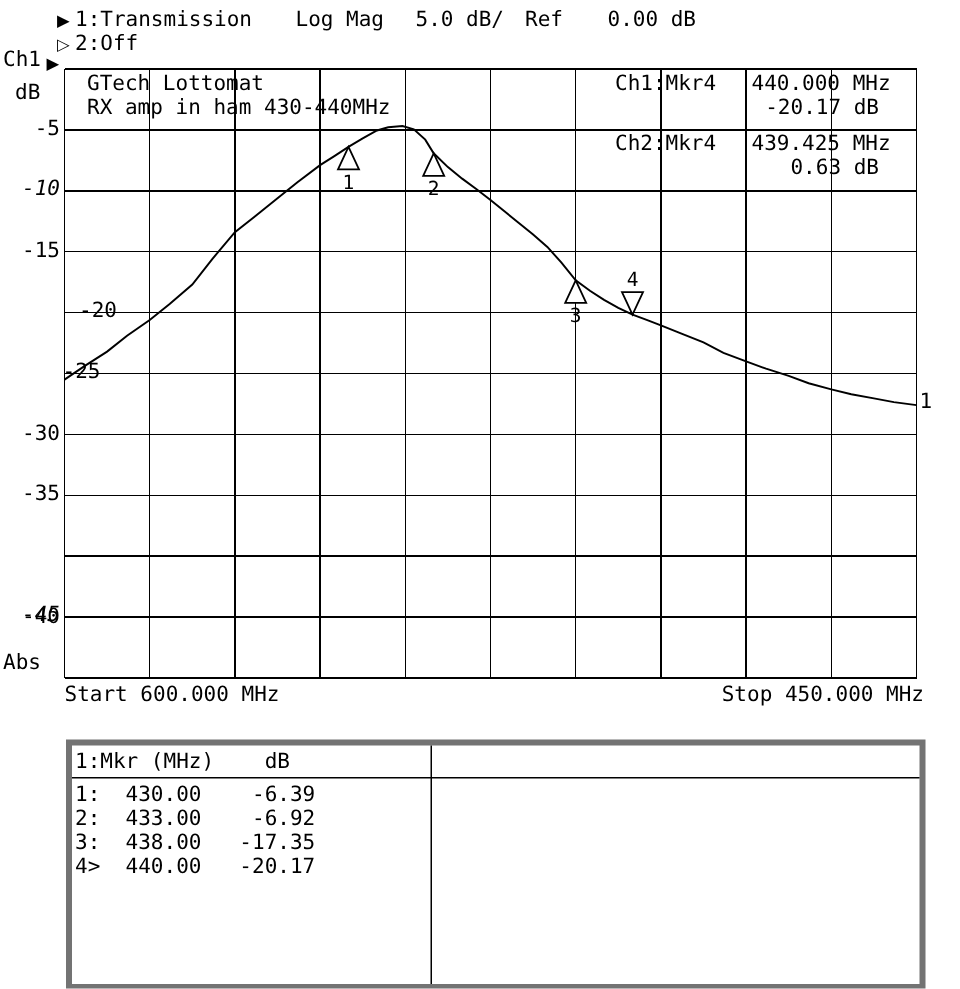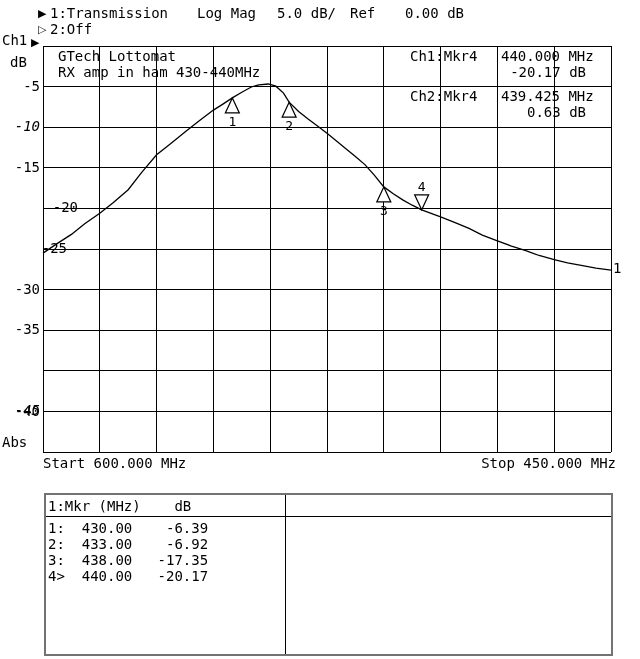--- a/index.html
+++ b/index.html
@@ -8,21 +8,21 @@
     font-family:"DejaVu Sans Mono","Liberation Mono",monospace;
     font-size:14px;line-height:14px;overflow:hidden;
   }
   .t{position:absolute;white-space:pre;}
   .tri{font-family:"DejaVu Sans",sans-serif;font-size:11px;line-height:11px;}
   #plot{position:absolute;left:43px;top:46px;overflow:visible;}
   svg text{font-family:"DejaVu Sans Mono","Liberation Mono",monospace;font-size:13px;fill:#000;}
   .ytick{position:absolute;left:0;width:40px;text-align:right;}
   .mtable{
     position:absolute;left:44px;top:493px;width:565px;height:159px;
-    border:2px solid #737373;
+    border:4px solid #737373;
   }
   .mt-divider{position:absolute;left:239px;top:0;bottom:0;width:1px;background:#000;}
   .mt-headsep{position:absolute;left:0;right:0;top:21px;height:1px;background:#000;}
   .mt-rows span{position:absolute;left:2px;white-space:pre;}
 </style>
 </head>
 <body>
 
 <span class="t tri" style="left:38px;top:8px">▶</span>
 <span class="t" style="left:50px;top:6px">1:Transmission</span>

